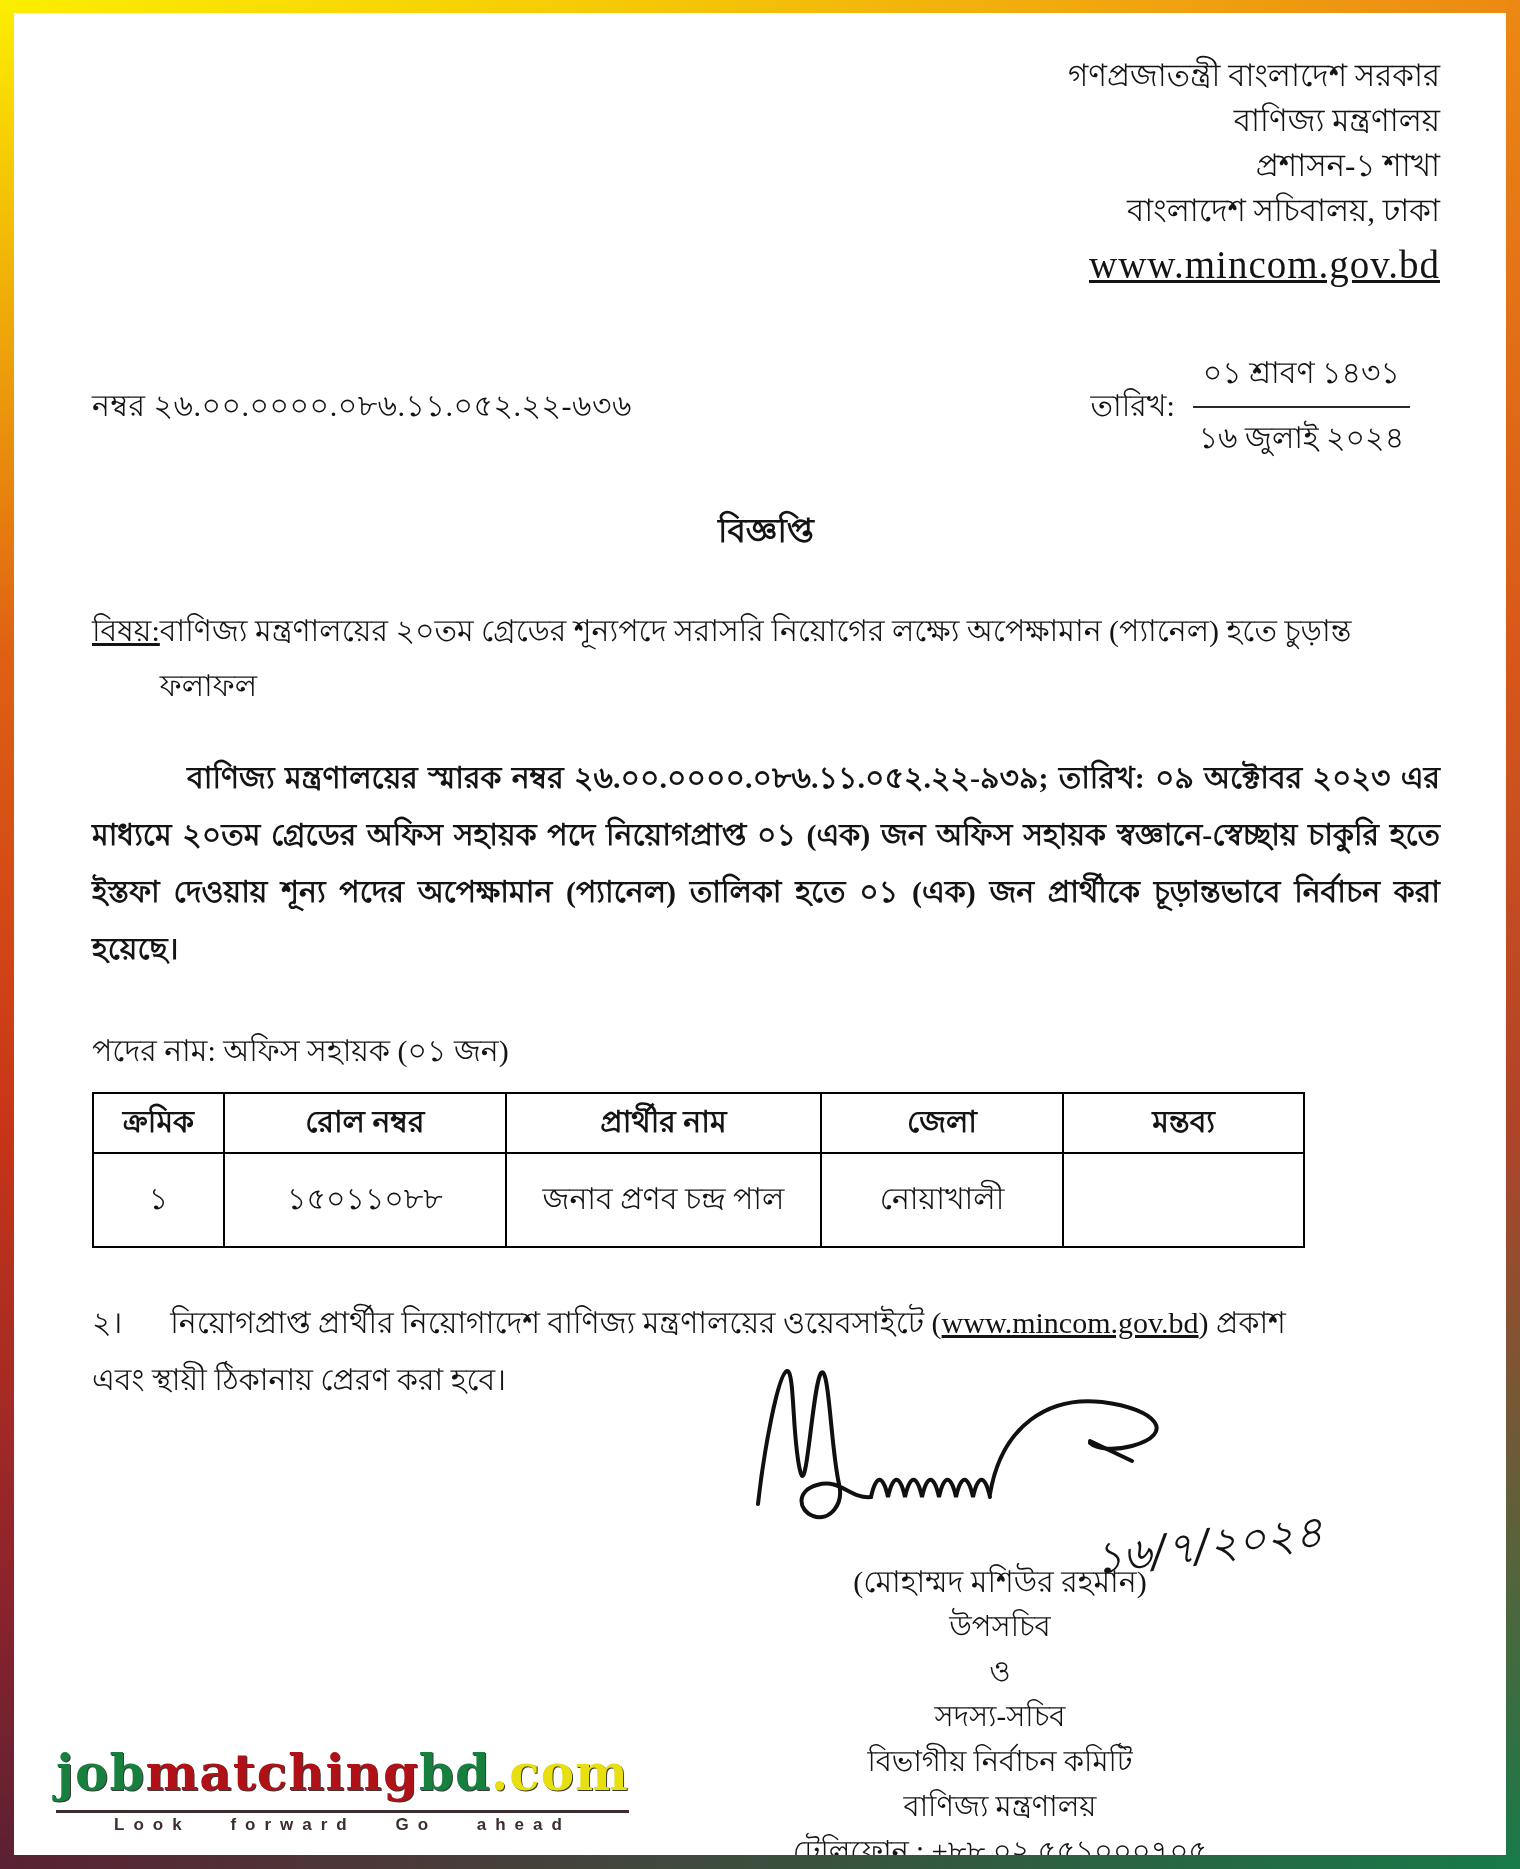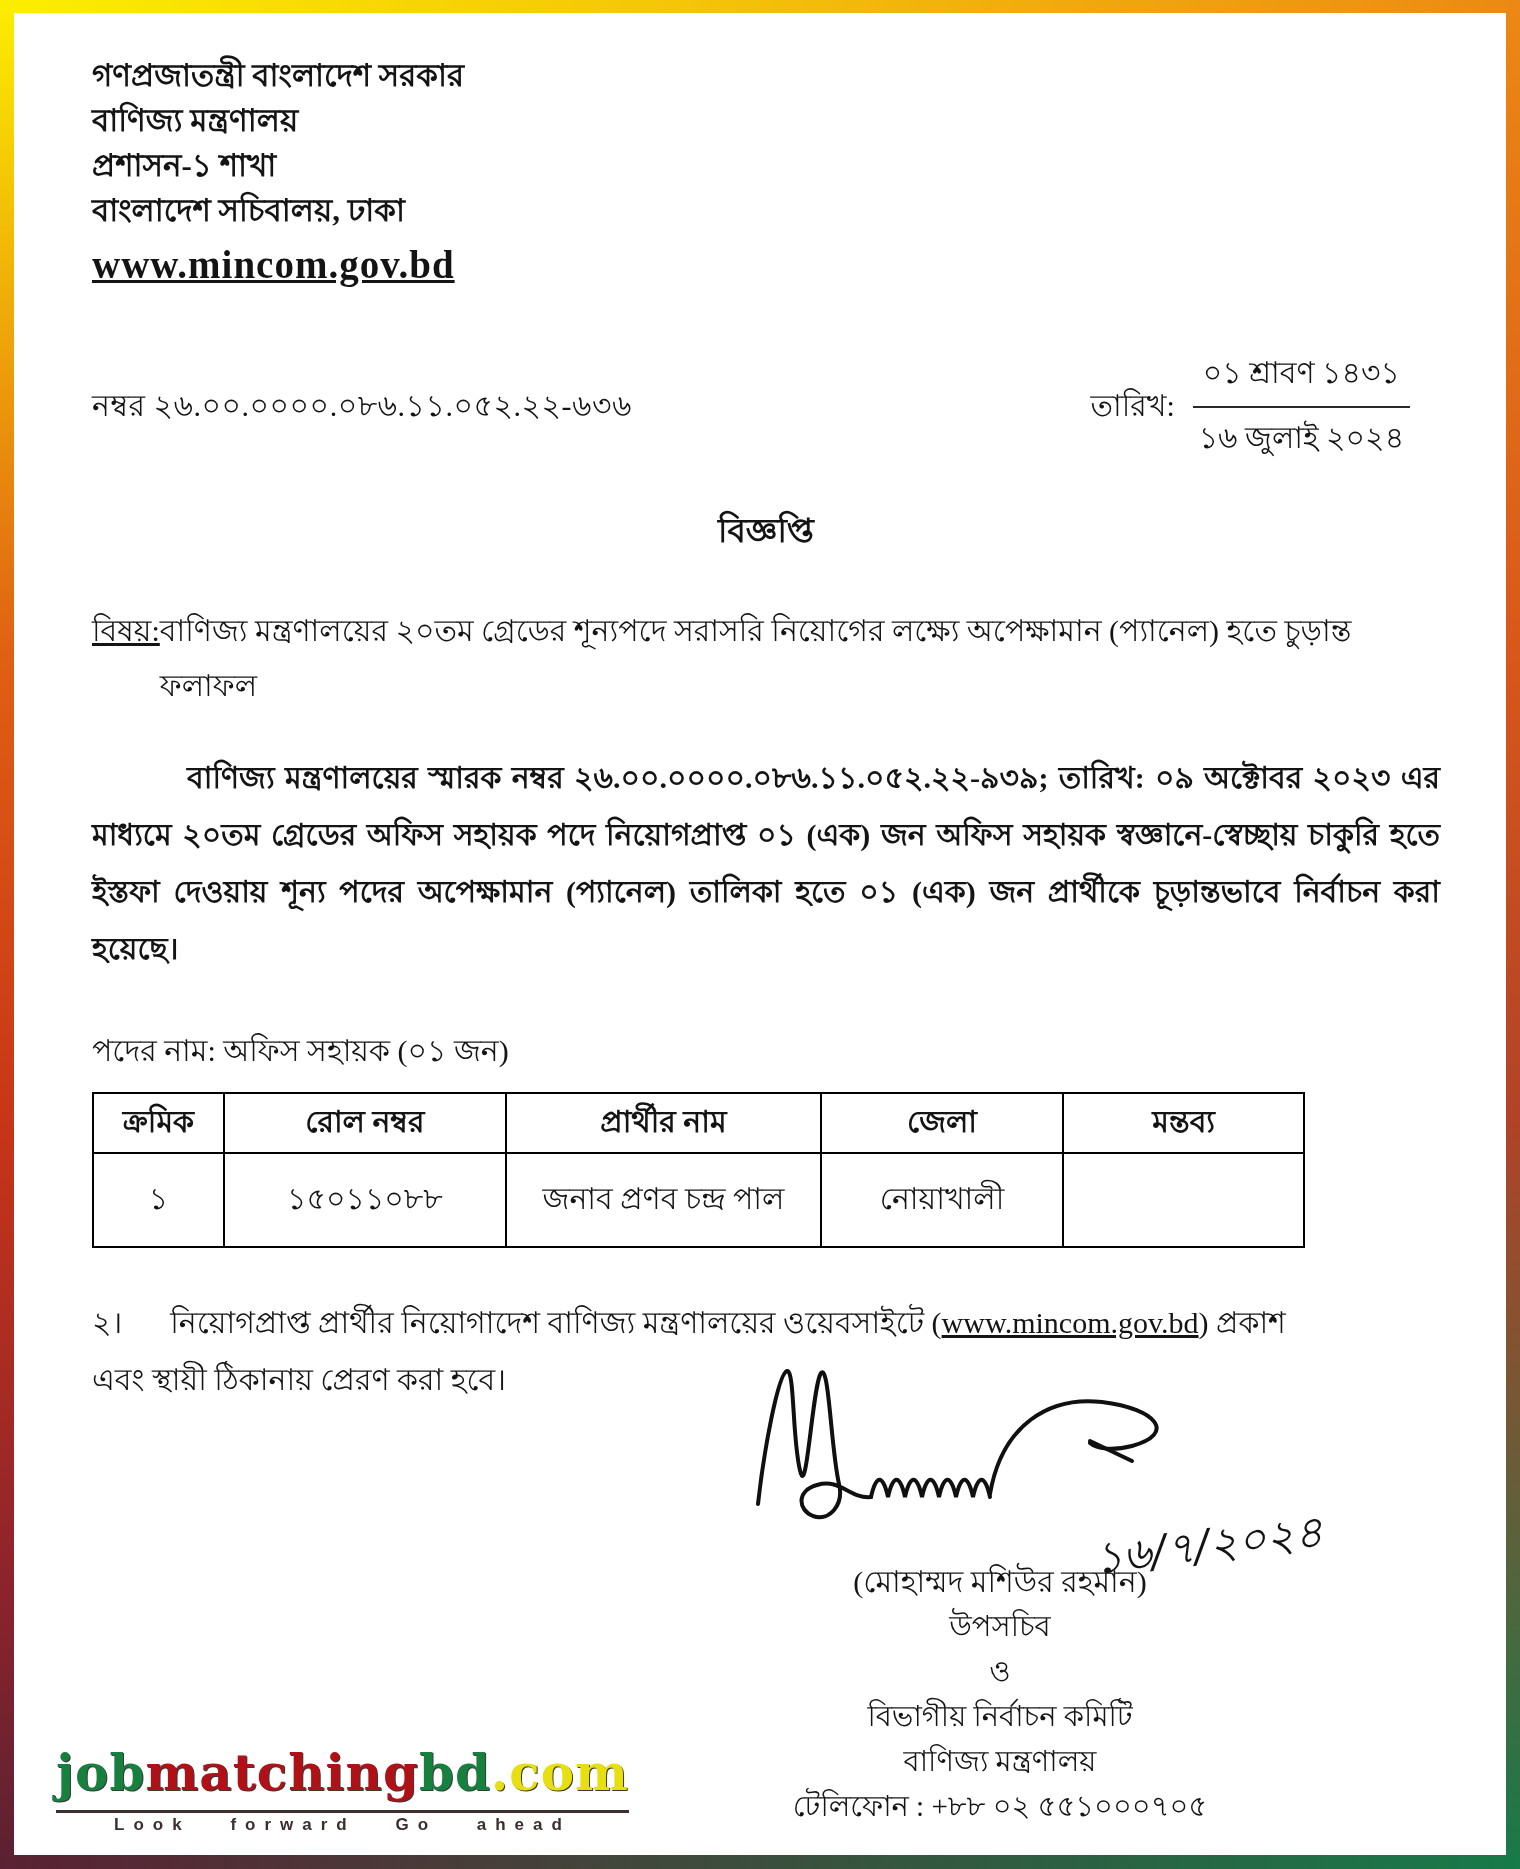--- a/index.html
+++ b/index.html
@@ -11,21 +11,21 @@
   
   .b-edge{position:absolute;z-index:50;}
   .b-top{top:0;left:0;right:0;height:13px;background:linear-gradient(to right,#fcee00 0%,#f4c508 45%,#ec8914 100%);}
   .b-left{top:0;left:0;bottom:0;width:14px;background:linear-gradient(to bottom,#fcee00 0%,#e06013 35%,#c83518 60%,#8c232c 85%,#5a2133 100%);}
   .b-right{top:0;right:0;bottom:0;width:14px;background:linear-gradient(to bottom,#ec8914 0%,#d8571a 35%,#b04328 60%,#177a49 100%);}
   .b-bottom{bottom:0;left:0;right:0;height:14px;background:linear-gradient(to right,#5a2133 0%,#3f4a3c 45%,#177a49 100%);}
 
   .content{position:absolute;top:13px;left:14px;right:14px;bottom:14px;padding:40px 66px 0 78px;}
 
   
-  .hdr{text-align:left;font-size:31px;line-height:45px;font-weight:bold;}
+  .hdr{text-align:right;font-size:31px;line-height:45px;}
   .hdr .site{display:inline-block;margin-top:6px;font-size:39px;line-height:52px;letter-spacing:1px;text-decoration:underline;color:#141414;}
 
   
   .meta{margin-top:58px;display:flex;justify-content:space-between;align-items:center;font-size:30px;}
   .memo-no{letter-spacing:.5px;}
   .date-wrap{display:flex;align-items:center;gap:18px;margin-right:30px;}
   .date-stack{text-align:center;}
   .date-top{padding:0 10px 6px 10px;border-bottom:2px solid #2a2a2a;}
   .date-bot{padding-top:6px;}
 
@@ -143,20 +143,21 @@
                    c5,-23 12,-23 17,0 c5,-23 12,-23 17,0 c5,-23 12,-23 17,0"></path>
           <path d="M250,140 C262,70 310,42 362,48 C418,55 436,80 392,92 C372,97 357,95 350,89"></path>
           <path d="M350,87 l42,20"></path>
         </g>
       </svg>
       <span class="sig-date">১৬/৭/২০২৪</span>
     </div>
     <div class="sign-line sign-name">(মোহাম্মদ মশিউর রহমান)</div>
     <div class="sign-line">উপসচিব</div>
     <div class="sign-line">ও</div>
+    <div class="sign-line">সদস্য-সচিব</div>
     <div class="sign-line">বিভাগীয় নির্বাচন কমিটি</div>
     <div class="sign-line">বাণিজ্য মন্ত্রণালয়</div>
     <div class="sign-line">টেলিফোন : +৮৮ ০২  ৫৫১০০০৭০৫</div>
 
   </div>
 
 </div>
 
 <div class="logo">
   <div class="word">

